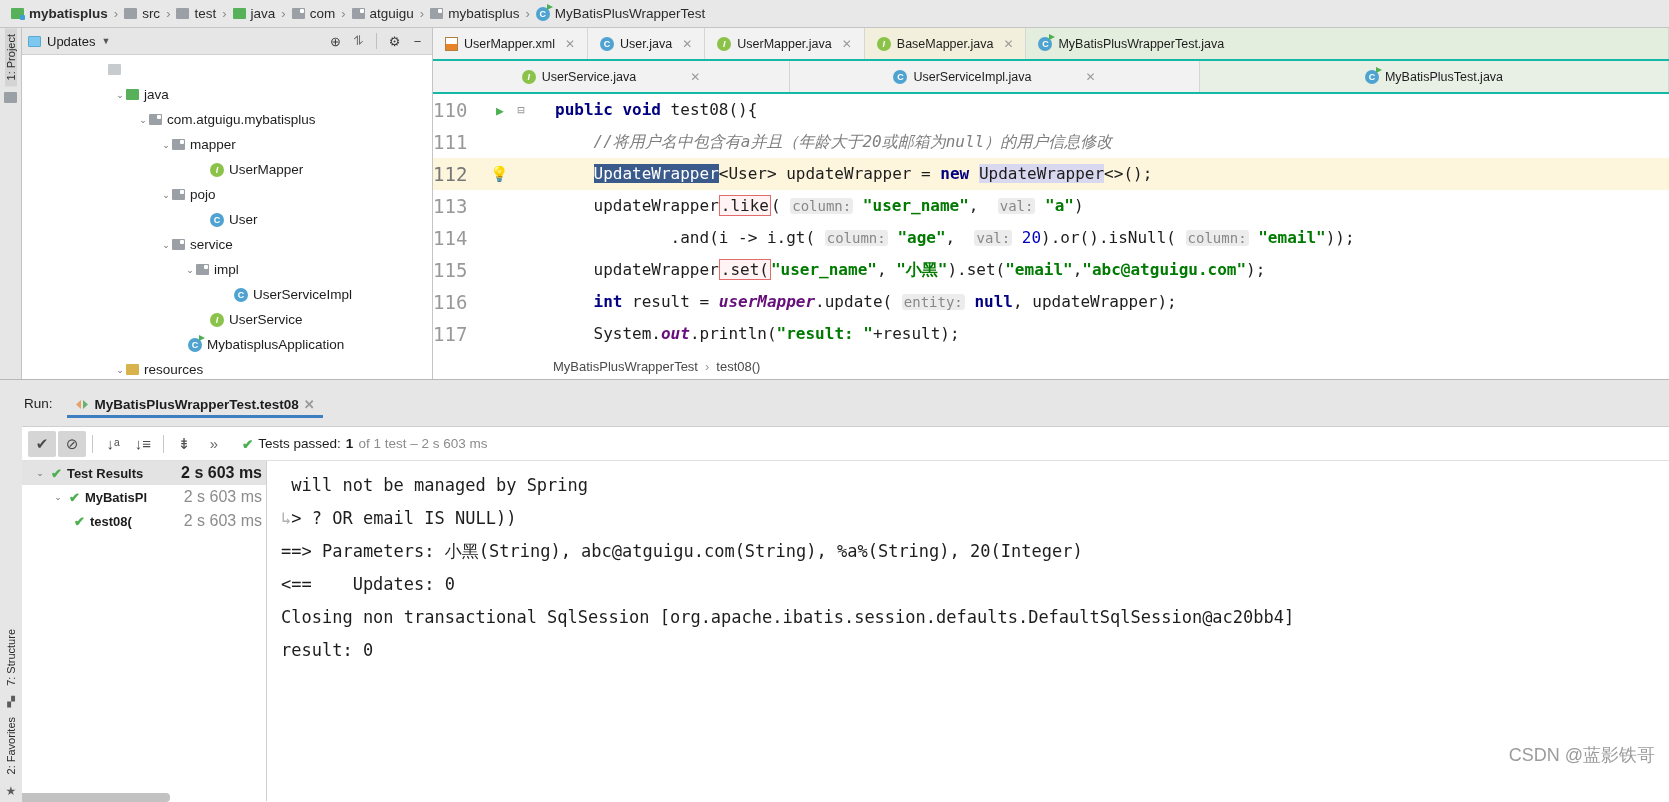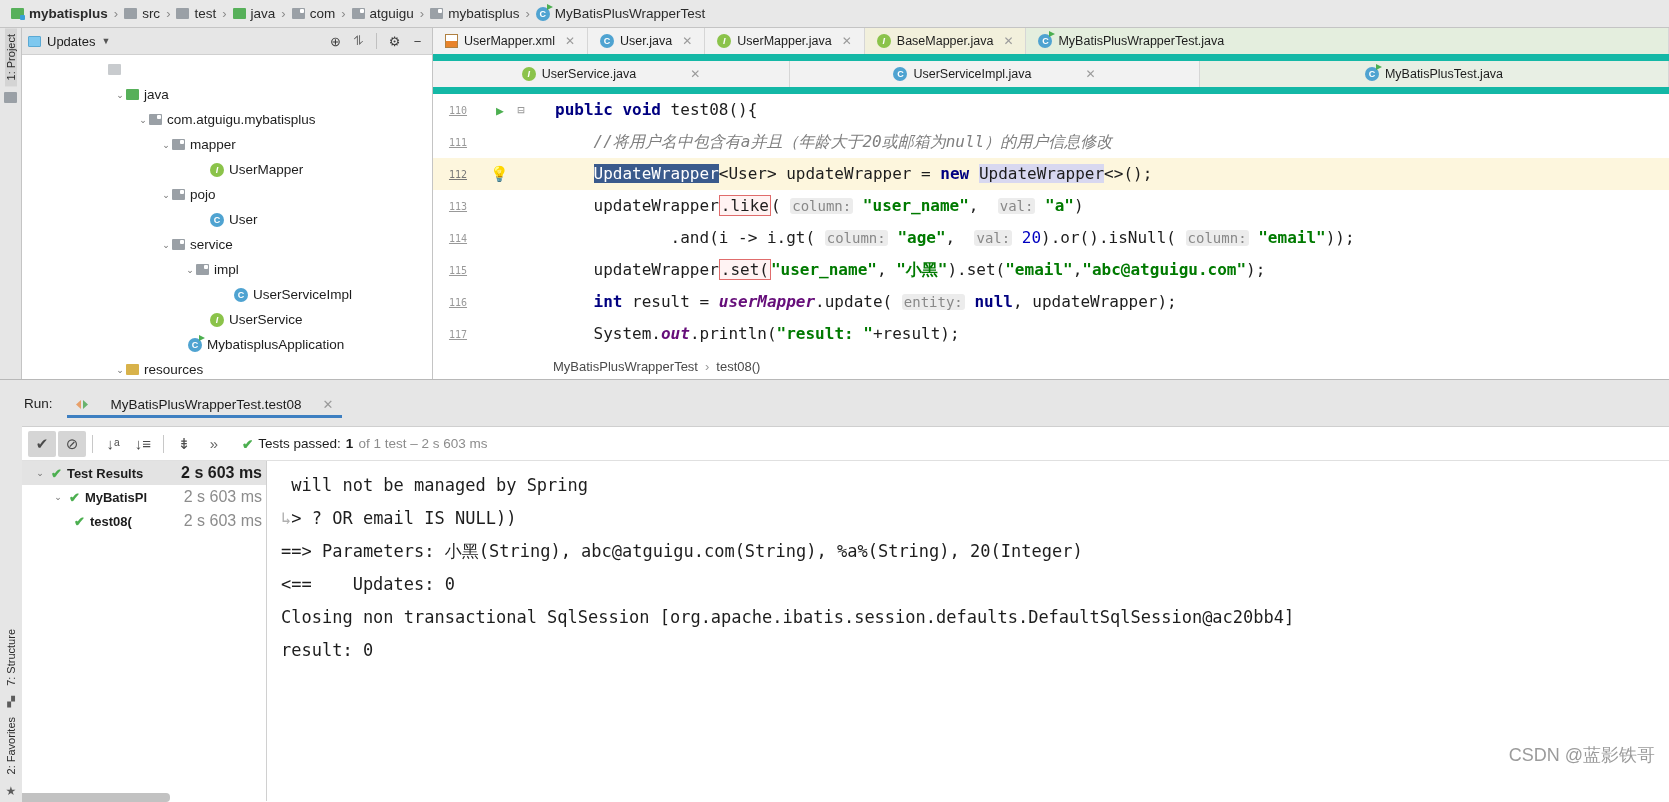--- a/index.html
+++ b/index.html
@@ -48,34 +48,34 @@
            color:#3c3c3c; font-size:13px; }
   #projtree { flex:1; overflow:hidden; padding-top:2px; position:relative; font-size:13.5px; }
   .trow { height:25px; display:flex; align-items:center; white-space:nowrap; }
   .arrow { width:12px; text-align:center; color:#707070; font-size:9px; }
   .arrow.blank { color:transparent; }
   .tlabel { margin-left:5px; }
   .partial { opacity:.55; }
 
   
   #editor { flex:1; display:flex; flex-direction:column; background:#fff; min-width:0; }
-  .tabrow { display:flex; height:33px; border-bottom:7px solid #14b8a6; background:#efefef; }
+  .tabrow { display:flex; height:33px; border-bottom:2px solid #14b8a6; background:#efefef; }
   .tabrow.second { background:#f2f2f2; }
   .etab { display:flex; align-items:center; gap:6px; padding:0 12px; border-right:1px solid #d6d6d6;
           font-size:12.5px; white-space:nowrap; background:#f2f2f2; }
   .etab.active-yellow { background:#f2f0dc; }
   .etab.active-green  { background:#e4eede; }
   .etab .x { color:#9a9a9a; font-size:12px; margin-left:4px; }
   .xmlicon { width:13px;height:14px;background:#fff;border:1px solid #b08040; position:relative; }
   .xmlicon::after{content:"";position:absolute;left:0;bottom:0;width:100%;height:6px;background:#e8832a;}
 
   #codewrap { flex:1; display:flex; font-family:"DejaVu Sans Mono", monospace; font-size:16px; overflow:hidden; position:relative;}
   .gutter { width:114px; flex:none; background:#fff; border-right:0; position:relative; }
   .gline { height:32px; display:flex; align-items:center; justify-content:flex-start; position:relative;}
-  .gnum { width:54px; text-align:center; color:#999; font-size:10px; padding-right:4px;text-decoration:underline;}
+  .gnum { width:54px; text-align:left; color:#999; font-size:19px; padding-right:4px;}
   .gnum.hl { color:#777; }
   .gline.hl { background:#fdf6dd; }
   .gmark { width:26px; text-align:center; }
   .bulb { color:#f0a90e; font-size:15px; }
   .runicon { color:#4caf50; font-size:13px; }
   .fold { width:16px; text-align:center; color:#9a9a9a; font-size:12px;}
 
   .codecol { flex:1; position:relative; min-width:0; overflow:hidden;}
   .cline { height:32px; line-height:32px; white-space:pre; padding-left:8px; }
   .cline.hl { background:#fdf6dd; }
@@ -93,22 +93,22 @@
 
   .bcrumbline { height:26px; display:flex; align-items:center; padding-left:120px; gap:7px;
                 background:#fff; font-size:13px; color:#4a4a4a; border-top:0;}
   .bcsep{color:#9a9a9a;}
 
   
   #runpanel { height:422px; display:flex; flex-direction:column; border-top:1px solid #b8b8b8; background:#fff; }
   #runtabbar { height:47px; background:#e6e6e6; display:flex; align-items:center; padding-left:24px; gap:14px;
                border-bottom:1px solid #cfcfcf;}
   .runlabel { font-size:13.5px; color:#1d1d1d; }
-  .runtab { display:flex; align-items:center; gap:21px; font-size:13.5px; padding:4px 8px 2px 8px;
-            position:relative; }
+  .runtab { display:flex; align-items:center; gap:5px; font-size:13.5px; padding:4px 8px 2px 8px;
+            position:relative;font-weight:bold; }
   .runtab.sel::after { content:""; position:absolute; left:0; right:0; bottom:-4px; height:3px; background:#3d7fc1;}
   .lrarrow { display:inline-flex; align-items:center; }
 
   #runbody { flex:1; display:flex; }
   .runstrip { width:22px; background:#e6e6e6; display:flex; flex-direction:column; align-items:center; gap:14px; padding-top:10px;}
   .sicon { color:#5c5c5c; font-size:13px; }
 
   #runcontent { flex:1; display:flex; flex-direction:column; min-width:0; }
   #runtoolbar { height:34px; display:flex; align-items:center; gap:2px; padding-left:6px; background:#fff;
                 border-bottom:1px solid #e0e0e0;}

